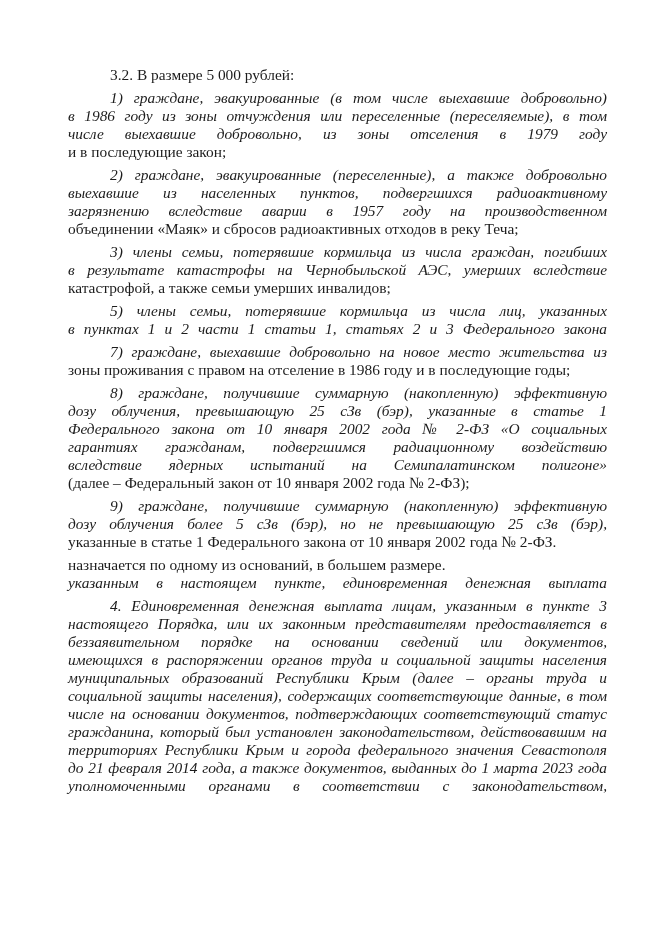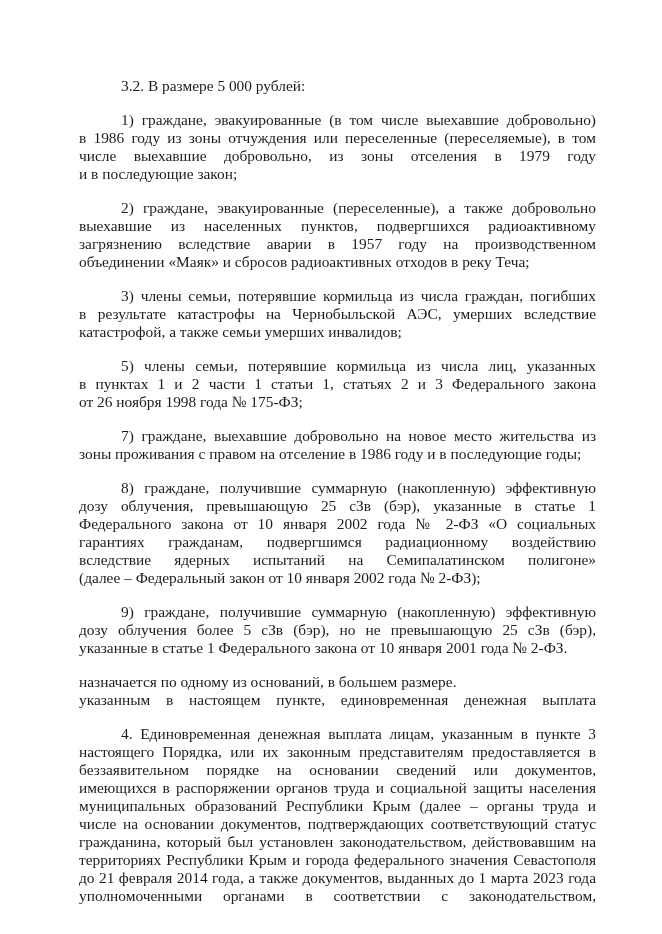--- a/index.html
+++ b/index.html
@@ -18,30 +18,31 @@
     position: absolute;
     left: 63px;
     top: 61px;
     width: 549px;
     font-family: "Liberation Serif", "DejaVu Serif", serif;
     font-size: 15.4px;
     line-height: 18px;
     color: #1c1c1c;
   }
   .paragraph {
-    margin: 16px;
+    margin: 5px;
     padding: 0;
   }
   .line {
     text-align: left;
     white-space: normal;
   }
   .line.just {
     text-align: justify;
     text-align-last: justify;
+    font-style: italic;
   }
   .line.indent {
     padding-left: 42px;
   }
 </style>
 </head>
 <body>
 
 <div class="page">
   <div class="doc-body" style="color: rgb(28, 28, 28);">
@@ -61,49 +62,49 @@
         <div class="line">объединении «Маяк» и сбросов радиоактивных отходов в реку Теча;</div>
       </div>
       <div class="paragraph">
         <div class="line indent just">3) члены семьи, потерявшие кормильца из числа граждан, погибших</div>
         <div class="line just">в результате катастрофы на Чернобыльской АЭС, умерших вследствие</div>
         <div class="line">катастрофой, а также семьи умерших инвалидов;</div>
       </div>
       <div class="paragraph">
         <div class="line indent just">5) члены семьи, потерявшие кормильца из числа лиц, указанных</div>
         <div class="line just">в пунктах 1 и 2 части 1 статьи 1, статьях 2 и 3 Федерального закона</div>
-        <div class="line">от 26 ноября 1998 года № 175-ФЗ;</div>
       </div>
       <div class="paragraph">
         <div class="line indent just">7) граждане, выехавшие добровольно на новое место жительства из</div>
         <div class="line">зоны проживания с правом на отселение в 1986 году и в последующие годы;</div>
       </div>
       <div class="paragraph">
         <div class="line indent just">8) граждане, получившие суммарную (накопленную) эффективную</div>
         <div class="line just">дозу облучения, превышающую 25 сЗв (бэр), указанные в статье 1</div>
         <div class="line just">Федерального закона от 10 января 2002 года № 2-ФЗ «О социальных</div>
         <div class="line just">гарантиях гражданам, подвергшимся радиационному воздействию</div>
         <div class="line just">вследствие ядерных испытаний на Семипалатинском полигоне»</div>
         <div class="line">(далее – Федеральный закон от 10 января 2002 года № 2-ФЗ);</div>
       </div>
       <div class="paragraph">
         <div class="line indent just">9) граждане, получившие суммарную (накопленную) эффективную</div>
         <div class="line just">дозу облучения более 5 сЗв (бэр), но не превышающую 25 сЗв (бэр),</div>
-        <div class="line">указанные в статье 1 Федерального закона от 10 января 2001 года № 2-ФЗ.</div>
+        <div class="line">указанные в статье 1 Федерального закона от 10 января 2002 года № 2-ФЗ.</div>
       </div>
       <div class="paragraph">
         <div class="line">назначается по одному из оснований, в большем размере.</div>
         <div class="line just">указанным в настоящем пункте, единовременная денежная выплата</div>
       </div>
       <div class="paragraph">
         <div class="line indent just">4. Единовременная денежная выплата лицам, указанным в пункте 3</div>
         <div class="line just">настоящего Порядка, или их законным представителям предоставляется в</div>
         <div class="line just">беззаявительном порядке на основании сведений или документов,</div>
         <div class="line just">имеющихся в распоряжении органов труда и социальной защиты населения</div>
         <div class="line just">муниципальных образований Республики Крым (далее – органы труда и</div>
+        <div class="line just">социальной защиты населения), содержащих соответствующие данные, в том</div>
         <div class="line just">числе на основании документов, подтверждающих соответствующий статус</div>
         <div class="line just">гражданина, который был установлен законодательством, действовавшим на</div>
         <div class="line just">территориях Республики Крым и города федерального значения Севастополя</div>
         <div class="line just">до 21 февраля 2014 года, а также документов, выданных до 1 марта 2023 года</div>
         <div class="line just">уполномоченными органами в соответствии с законодательством,</div>
       </div>
     </div>
 </div>
 
 </body></html>

